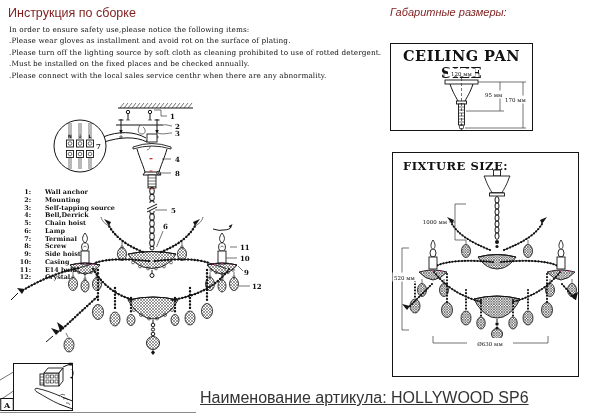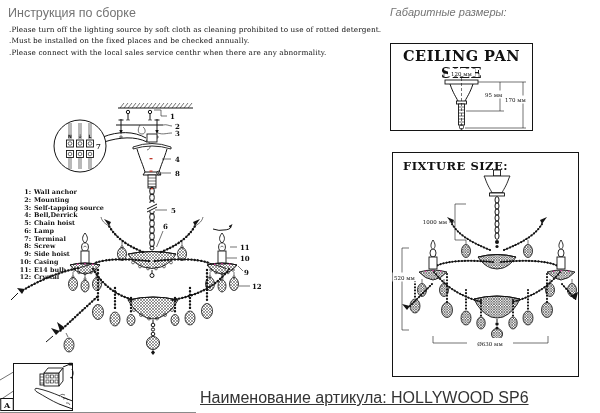--- a/index.html
+++ b/index.html
@@ -1,27 +1,27 @@
 <!DOCTYPE html>
 <html><head>
 <meta charset="utf-8">
 <style>
   html,body{margin:0;padding:0;background:#e8e8e8;}
   #canvas{position:relative;width:600px;height:413px;background:#ffffff;overflow:hidden;
           font-family:"DejaVu Serif",serif;color:#111;}
   .abs{position:absolute;}
-  .ru-title{font-family:"Liberation Sans",sans-serif;color:#737373;}
+  .ru-title{font-family:"Liberation Sans",sans-serif;color:#7f1d1d;}
   #instr-title{left:8px;top:6px;font-size:12.5px;}
   #dims-title{left:390px;top:6px;font-size:11px;font-style:italic;}
   #safety{left:9px;top:24px;font-size:7.3px;line-height:11.45px;white-space:nowrap;
           letter-spacing:0.1px;}
   #parts{left:17px;top:189px;font-size:6.4px;font-weight:bold;line-height:7.75px;white-space:nowrap;}
   .part-row{display:flex;}
   .part-num{width:14px;text-align:right;}
-  .part-name{margin-left:3px;}
+  .part-name{margin-left:14px;}
   .frame{border:1.5px solid #141414;background:#fff;box-sizing:border-box;}
   #ceiling-box{left:390px;top:43px;width:143px;height:88px;}
   #ceiling-title{left:0;right:0;top:3px;text-align:center;font-weight:bold;font-size:14.5px;
                  letter-spacing:0.5px;}
   #fixture-box{left:392px;top:152px;width:187px;height:225px;}
   #fixture-title{left:10px;top:6px;font-weight:bold;font-size:11.5px;letter-spacing:0.5px;}
   #footer-text{left:200px;top:389px;font-family:"Liberation Sans",sans-serif;
                font-size:16px;color:#333;text-decoration:underline;}
   #bottom-rule{left:0;top:411.5px;width:196px;height:1px;background:#8a8a8a;}
   svg{position:absolute;overflow:visible;}
@@ -39,20 +39,22 @@
   .red{fill:#c0392b;stroke:none;}
 </style>
 </head>
 <body>
 
 <div id="canvas">
 
   <div id="instr-title" class="abs ru-title">Инструкция по сборке</div>
 
   <div id="safety" class="abs">
+    <div>In order to ensure safety use,please notice the following items:</div>
+    <div>.Please wear gloves as installment and avoid rot on the surface of plating.</div>
     <div>.Please turn off the lighting source by soft cloth as cleaning prohibited to use of rotted detergent.</div>
     <div>.Must be installed on the fixed places and be checked annually.</div>
     <div>.Please connect with the local sales service centhr when there are any abnormality.</div>
   </div>
 
   <div id="dims-title" class="abs ru-title">Габаритные размеры:</div>
 
   <div id="parts" class="abs">
     <div class="part-row">
         <span class="part-num">1:</span>

